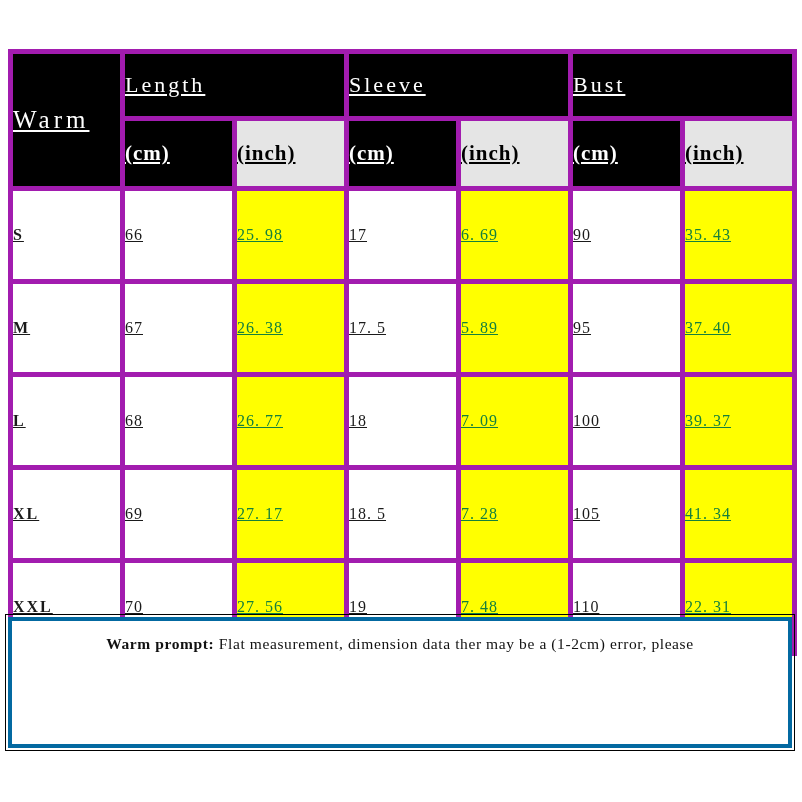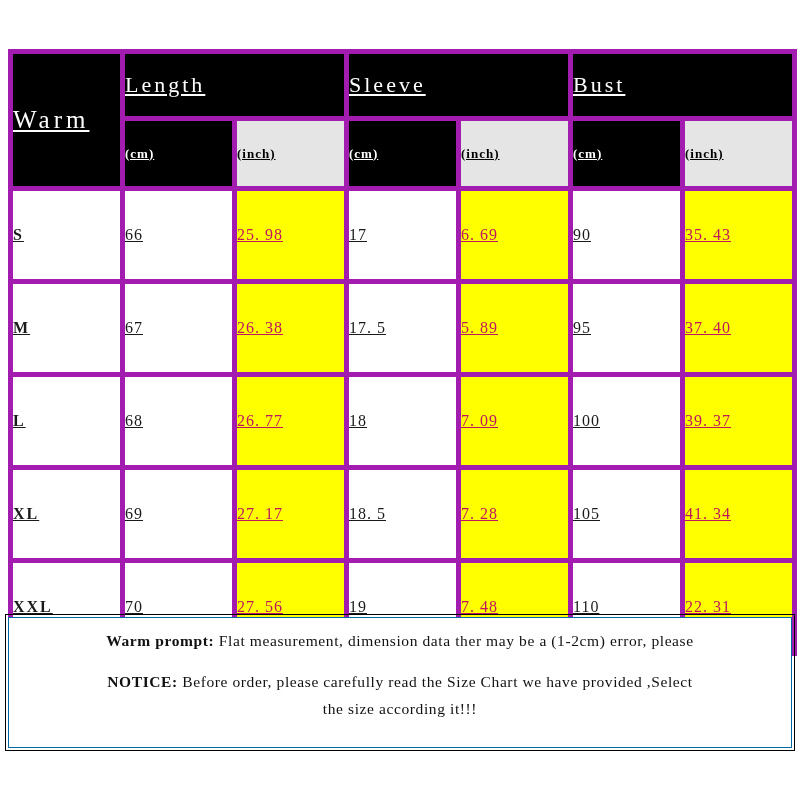--- a/index.html
+++ b/index.html
@@ -44,21 +44,21 @@
     font-size: 25px;
     letter-spacing: 4px;
     height: 127px;
   }
   .hdr-group {
     font-size: 22px;
     letter-spacing: 3px;
     height: 62px;
   }
   .hdr-unit {
-    font-size: 13px;
+    font-size: 21px;
     font-weight: bold;
     letter-spacing: 1px;
     height: 65px;
   }
   .hdr-unit.yellow {
     background: #e5e5e5;
     color: #000000;
   }
 
   
@@ -69,32 +69,32 @@
     background: #ffffff;
     letter-spacing: 1px;
   }
   .data-row td.size-cell {
     font-weight: bold;
     font-size: 16px;
     letter-spacing: 2px;
   }
   .data-row td.yellow {
     background: #FFFF00;
-    color: #be185d;
+    color: #15803d;
   }
 
   
   .notice-box {
     position: absolute;
     left: 8px;
     top: 617px;
     width: 784px;
     height: 131px;
     box-sizing: border-box;
-    border: 1px solid #0369a1;
+    border: 4px solid #0369a1;
     outline: 1px solid #000000;
     outline-offset: 2px;
     background: #ffffff;
     padding: 9px 12px 0 12px;
   }
   .notice-para {
     font-size: 15.5px;
     line-height: 27px;
     color: #111111;
     text-align: center;
@@ -194,19 +194,13 @@
     </tbody>
   </table>
 </div>
 
 <div class="notice-box">
   <div class="notice-para first">
     <span class="notice-first-line">
       <span class="lead">Warm prompt:</span><span> Flat measurement, dimension data ther may be a (1-2cm)  error, please</span>
     </span>
   </div>
-  <div class="notice-para second">
-    <span class="notice-first-line">
-      <span class="lead">NOTICE:</span><span> Before order, please carefully read the Size Chart we have provided  ,Select</span>
-    </span>
-    <span class="notice-line2">the size according it!!!</span>
-  </div>
 </div>
 
 </body></html>

